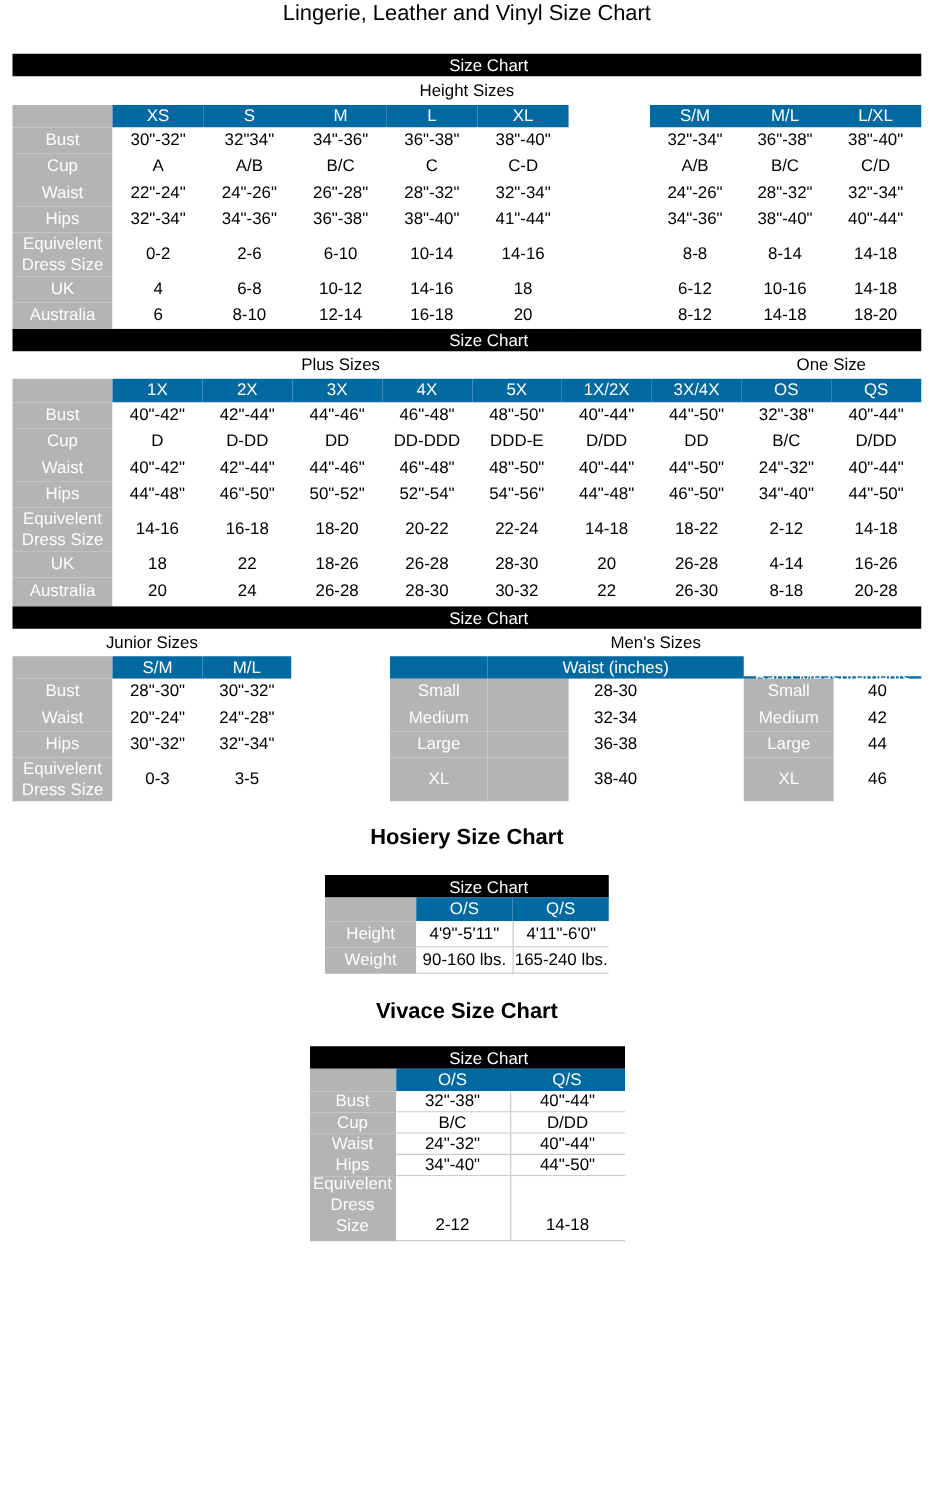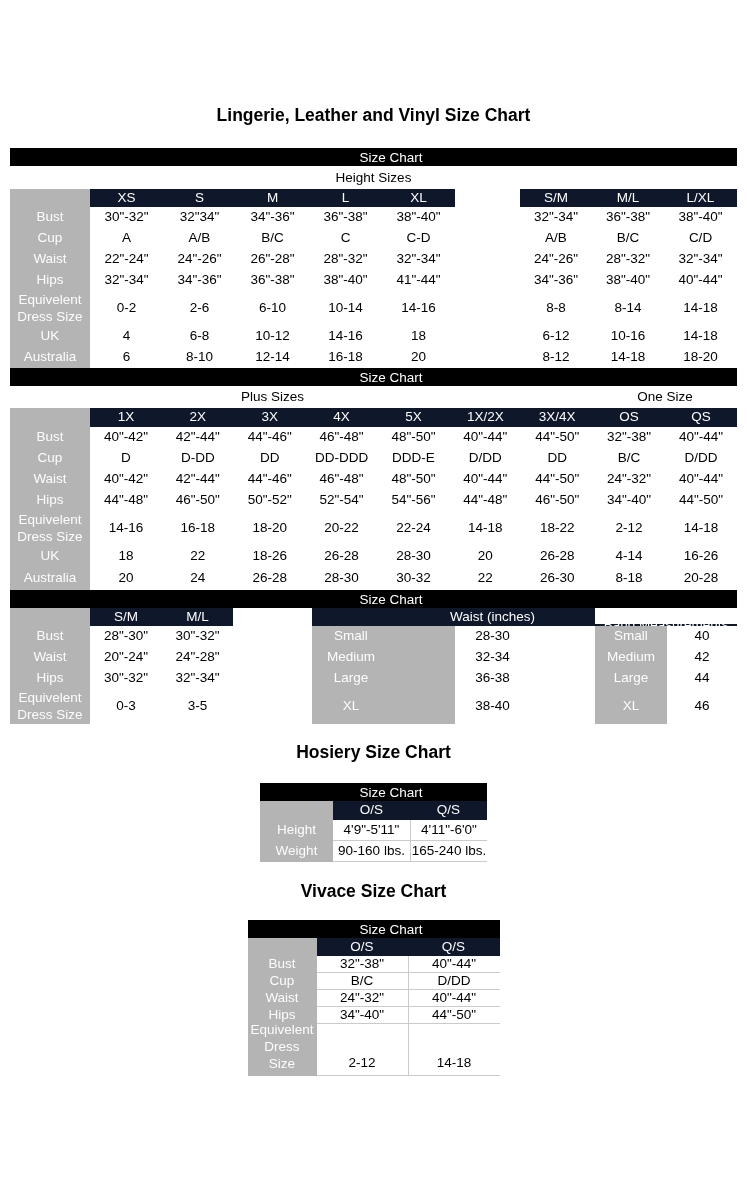--- a/index.html
+++ b/index.html
@@ -3,22 +3,22 @@
 <meta charset="utf-8">
 <style>
   * { box-sizing: border-box; }
   html, body { margin:0; padding:0; }
   body {
     width:747px; height:1200px; background:#ffffff; color:#000;
     font-family:"Liberation Sans","DejaVu Sans",sans-serif;
     overflow:hidden;
   }
   .main-title {
-    margin:0; padding-top:105px; text-align:center;
-    font-size:17.5px; font-weight:bold; line-height:21px;
+    margin:0; text-align:center;
+    font-size:17.5px; font-weight:normal; line-height:21px;
   }
   .sec { width:727px; margin-left:10px; }
   .sec-first { margin-top:22px; }
   .blackbar {
     height:18px; background:#000000; color:#ffffff; font-size:13.5px;
     display:flex; align-items:center; justify-content:center;padding-left:35px;
   }
   .subtitle-row { position:relative; font-size:13.5px; color:#000; }
   .h23 { height:23px; } .h22 { height:22px; }
   .st { position:absolute; top:0; text-align:center; line-height:22px; }
@@ -28,21 +28,21 @@
   .st-one    { left:583px; width:144px; }
   .st-junior { left:0;     width:223px; }
   .st-mens   { left:302px; width:425px; }
 
   .grid { display:grid; }
   .c {
     display:flex; align-items:center; justify-content:center;
     font-size:13.5px; text-align:center; line-height:1.25;
   }
   .lbl { background:#b4b4b4; color:#fdfdfd; padding:0 2px; }
-  .hdr { background:#0f172a; color:#fdfdfd; }
+  .hdr { background:#0369a1; color:#fdfdfd; }
   .val { background:#ffffff; color:#000; }
   .gap { background:#ffffff; }
 
   .t-regular {
     grid-template-columns:80px 73px 73px 73px 73px 73px 65px 72px 72px 73px;
     grid-template-rows:18px 21px 21px 21px 21px 35px 21px 21px;
   }
   .t-plus {
     grid-template-columns:80px repeat(9, 71.888px);
     grid-template-rows:19px 21px 21px 21px 21px 35px 21px 23px;
@@ -259,20 +259,24 @@
       <div class="c val">30-32</div>
       <div class="c val">22</div>
       <div class="c val">26-30</div>
       <div class="c val">8-18</div>
       <div class="c val">20-28</div>
     </div>
 </div>
 
 <div class="sec">
   <div class="blackbar">Size Chart</div>
+  <div class="subtitle-row h22">
+    <span class="st st-junior">Junior Sizes</span>
+    <span class="st st-mens">Men's Sizes</span>
+  </div>
   <div class="tables-row">
     <div class="grid t-junior">
         <div class="c lbl"></div>
         <div class="c hdr">S/M</div>
         <div class="c hdr">M/L</div>
         <div class="c lbl">Bust</div>
         <div class="c val">28"-30"</div>
         <div class="c val">30"-32"</div>
         <div class="c lbl">Waist</div>
         <div class="c val">20"-24"</div>

